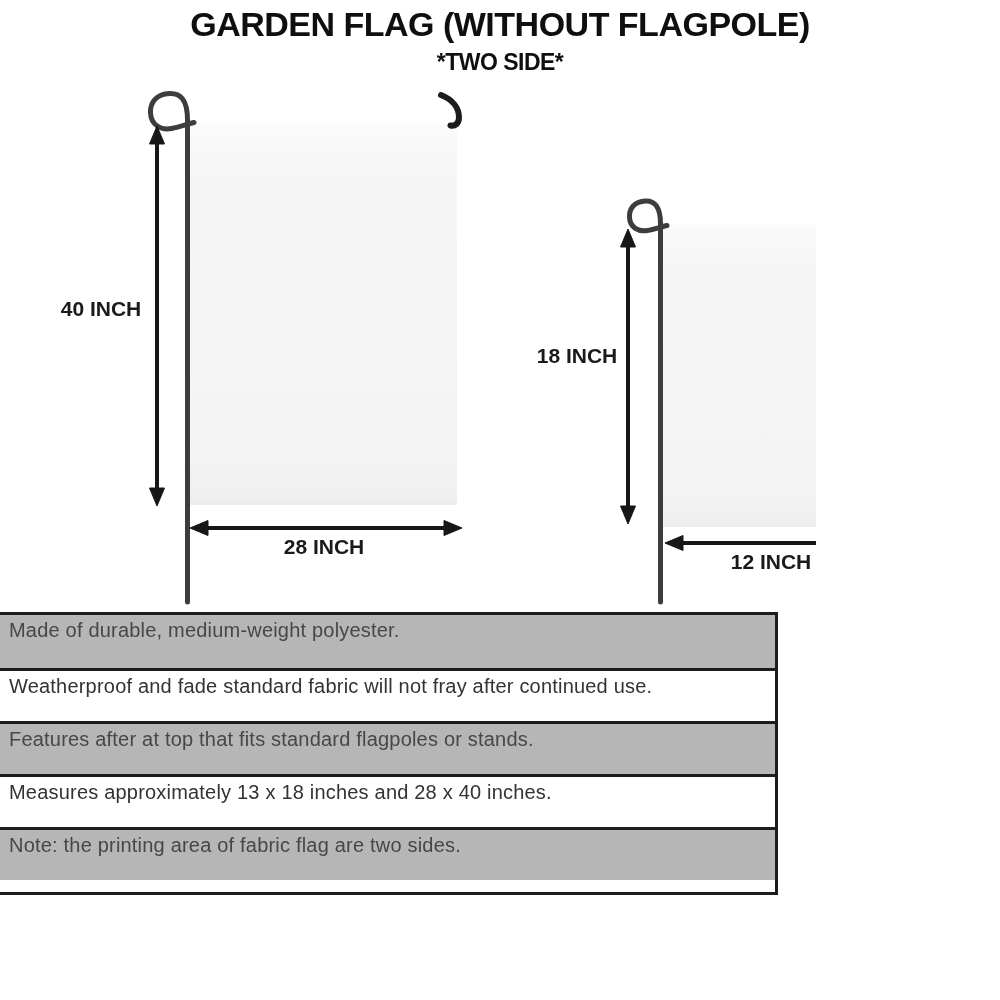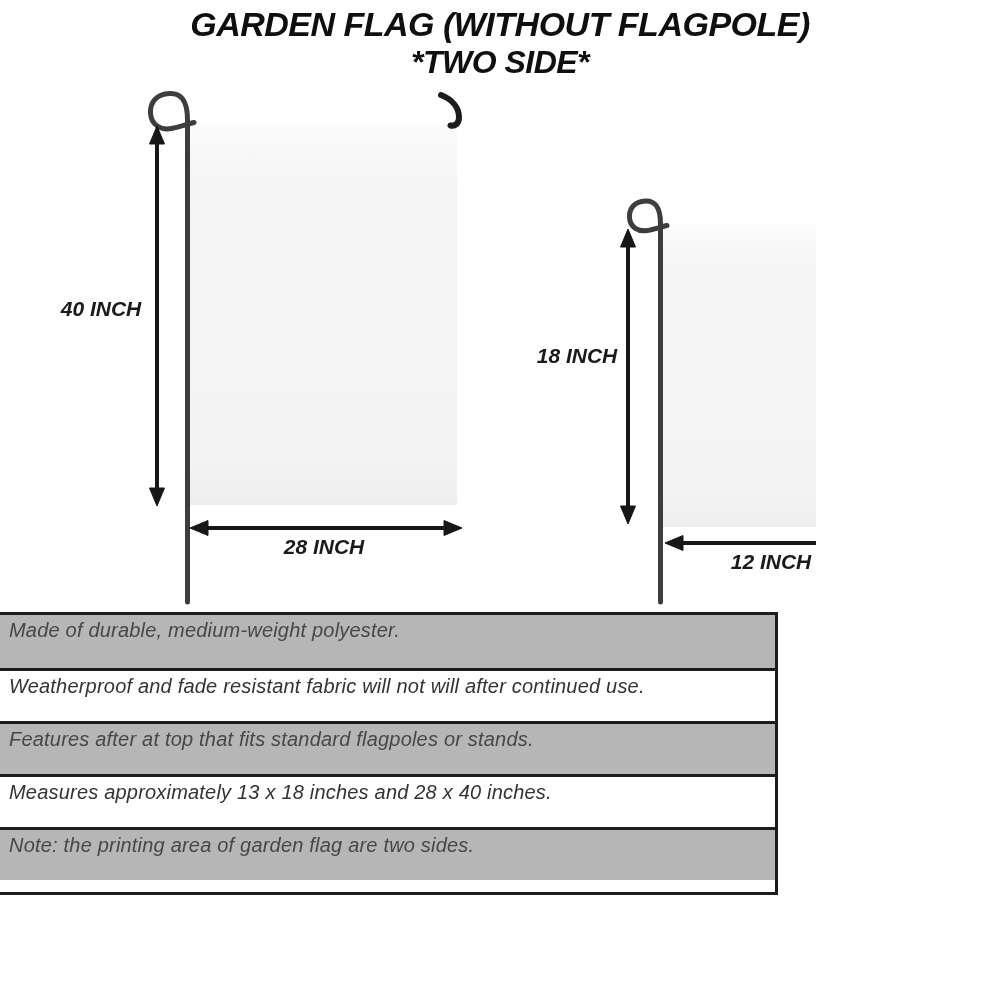--- a/index.html
+++ b/index.html
@@ -2,31 +2,30 @@
 <html style="--stripe-gray: #b6b6b6; --stripe-white: #ffffff; --panel-border: #1c1c1c;"><head>
 <meta charset="utf-8">
 <style>
   html,body{margin:0;padding:0;background:#ffffff;}
   .page{
     position:relative;
     width:816px;height:1000px;
     background:#ffffff;
     font-family:"Liberation Sans", sans-serif;
     overflow:hidden;
-    font-style:italic;
   }
   .title-block{
     position:absolute;top:4px;left:0;width:1000px;
     text-align:center;color:#0f0f0f;
   }
   .title-line1{
     font-size:34px;font-weight:900;letter-spacing:-0.5px;line-height:40px;
   }
   .title-line2{
-    font-size:32px;font-weight:900;letter-spacing:-0.5px;line-height:36px;
+    font-size:23px;font-weight:900;letter-spacing:-0.5px;line-height:36px;
   }
   svg.diagram{position:absolute;top:0;left:0;}
   .dim-label{
     font-family:"Liberation Sans", sans-serif;
     font-size:21px;font-weight:bold;fill:#1a1a1a;
   }
   .features-panel{
     position:absolute;left:0;top:612px;
     width:778px;height:283px;
     box-sizing:border-box;
@@ -110,26 +109,26 @@
       </g>
       <text class="dim-label" x="771" y="569" text-anchor="middle">12 INCH</text>
     </g>
   </svg>
 
   <div class="features-panel">
     <div class="feature-row gray">
       <span>Made of durable, medium-weight polyester.</span>
     </div>
     <div class="feature-row white">
-      <span>Weatherproof and fade resistant fabric will not will after continued use.</span>
+      <span>Weatherproof and fade standard fabric will not fray after continued use.</span>
     </div>
     <div class="feature-row gray">
       <span>Features after at top that fits standard flagpoles or stands.</span>
     </div>
     <div class="feature-row white">
       <span>Measures approximately 13 x 18 inches and 28 x 40 inches.</span>
     </div>
     <div class="feature-row gray">
-      <span>Note: the printing area of garden flag are two sides.</span>
+      <span>Note: the printing area of fabric flag are two sides.</span>
     </div>
   </div>
 
 </div>
 
 </body></html>

